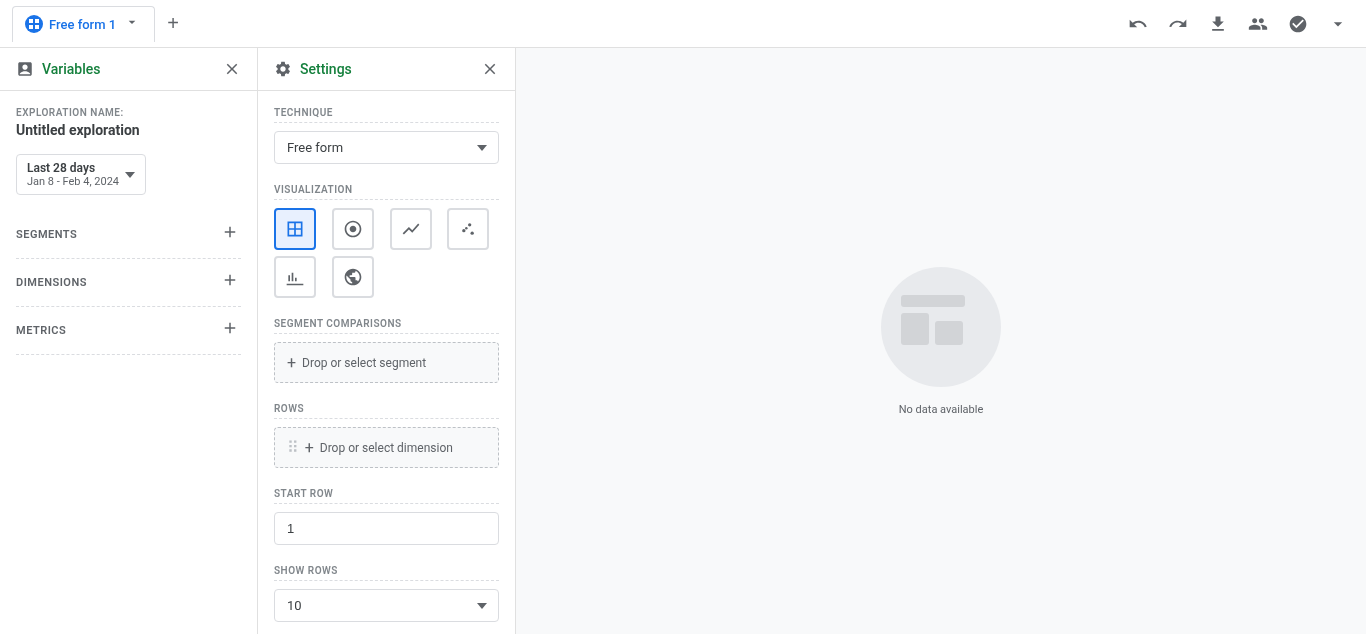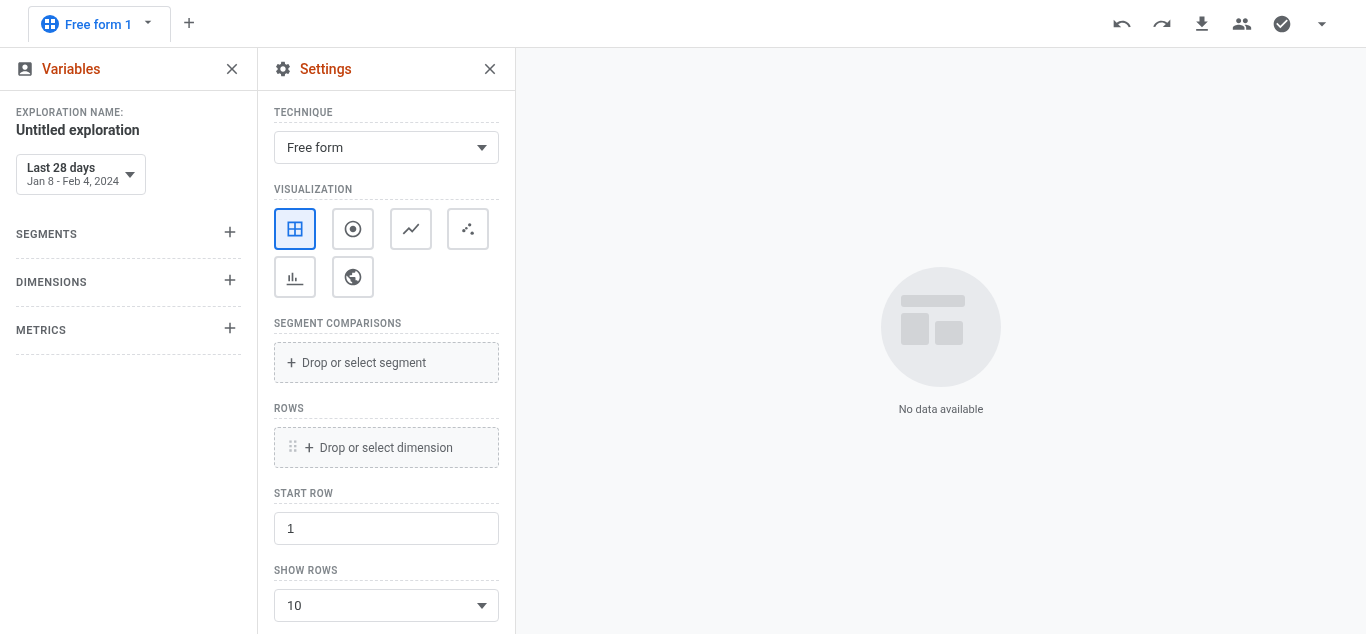--- a/index.html
+++ b/index.html
@@ -14,21 +14,21 @@
       overflow: hidden;
     }
 
     
     .topbar {
       display: flex;
       align-items: center;
       background: #fff;
       border-bottom: 1px solid #e0e0e0;
       height: 48px;
-      padding: 0 28px;
+      padding: 0 12px;
       flex-shrink: 0;
     }
     .topbar-tabs {
       display: flex;
       align-items: center;
       flex: 1;
       gap: 4px;
     }
     .tab-item {
       display: flex;
@@ -112,21 +112,21 @@
       overflow-y: auto;
       flex-shrink: 0;
     }
     .panel-header {
       display: flex;
       align-items: flex-end;
       justify-content: space-between;
       padding: 12px 16px;
       font-size: 14px;
       font-weight: 500;
-      color: #c2410c;
+      color: #15803d;
       border-bottom: 1px solid #e0e0e0;
     }
     .panel-header-left {
       display: flex;
       align-items: center;
       gap: 8px;
     }
     .panel-header svg { width: 18px; height: 18px; fill: #5f6368; }
     .close-btn {
       background: none;

